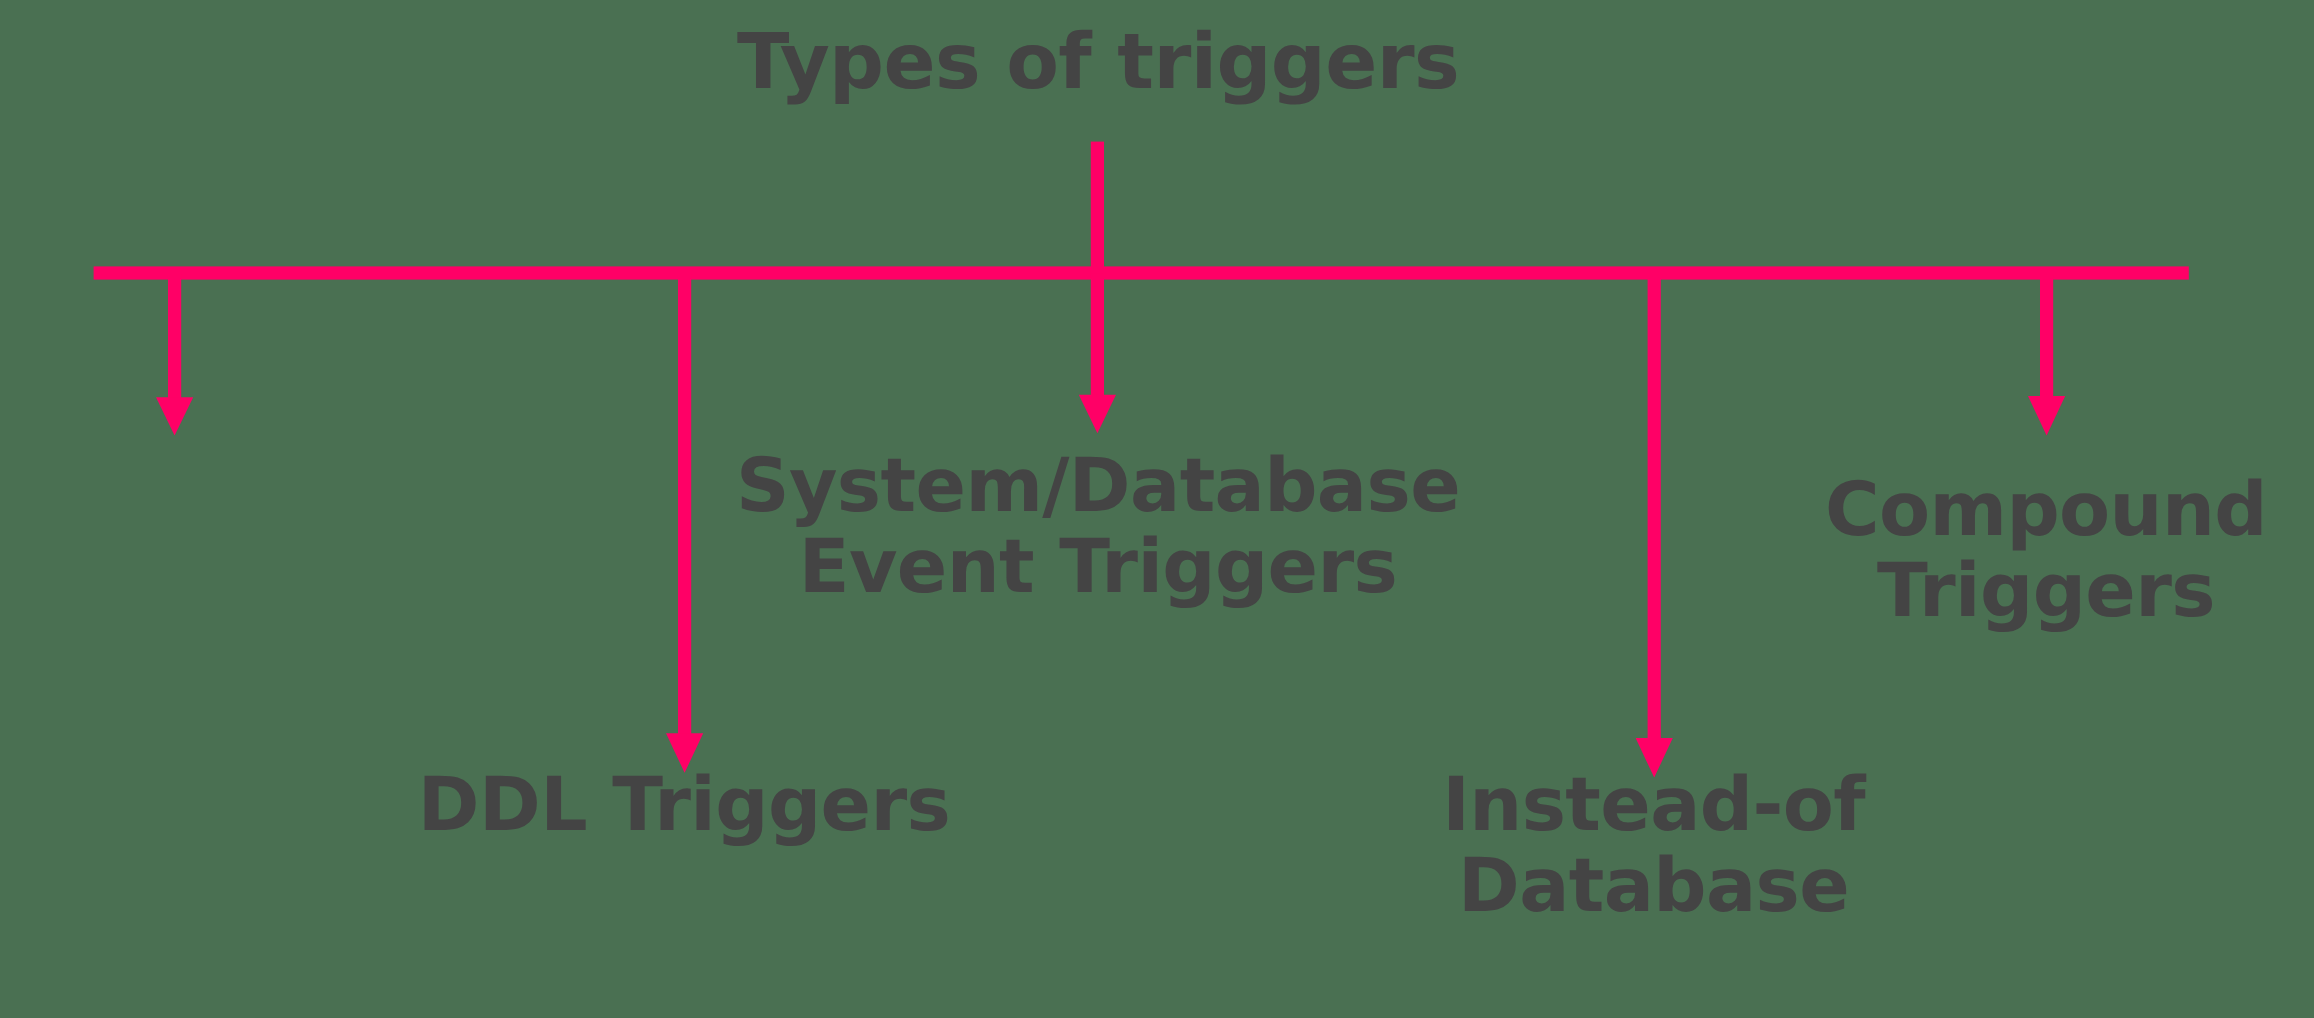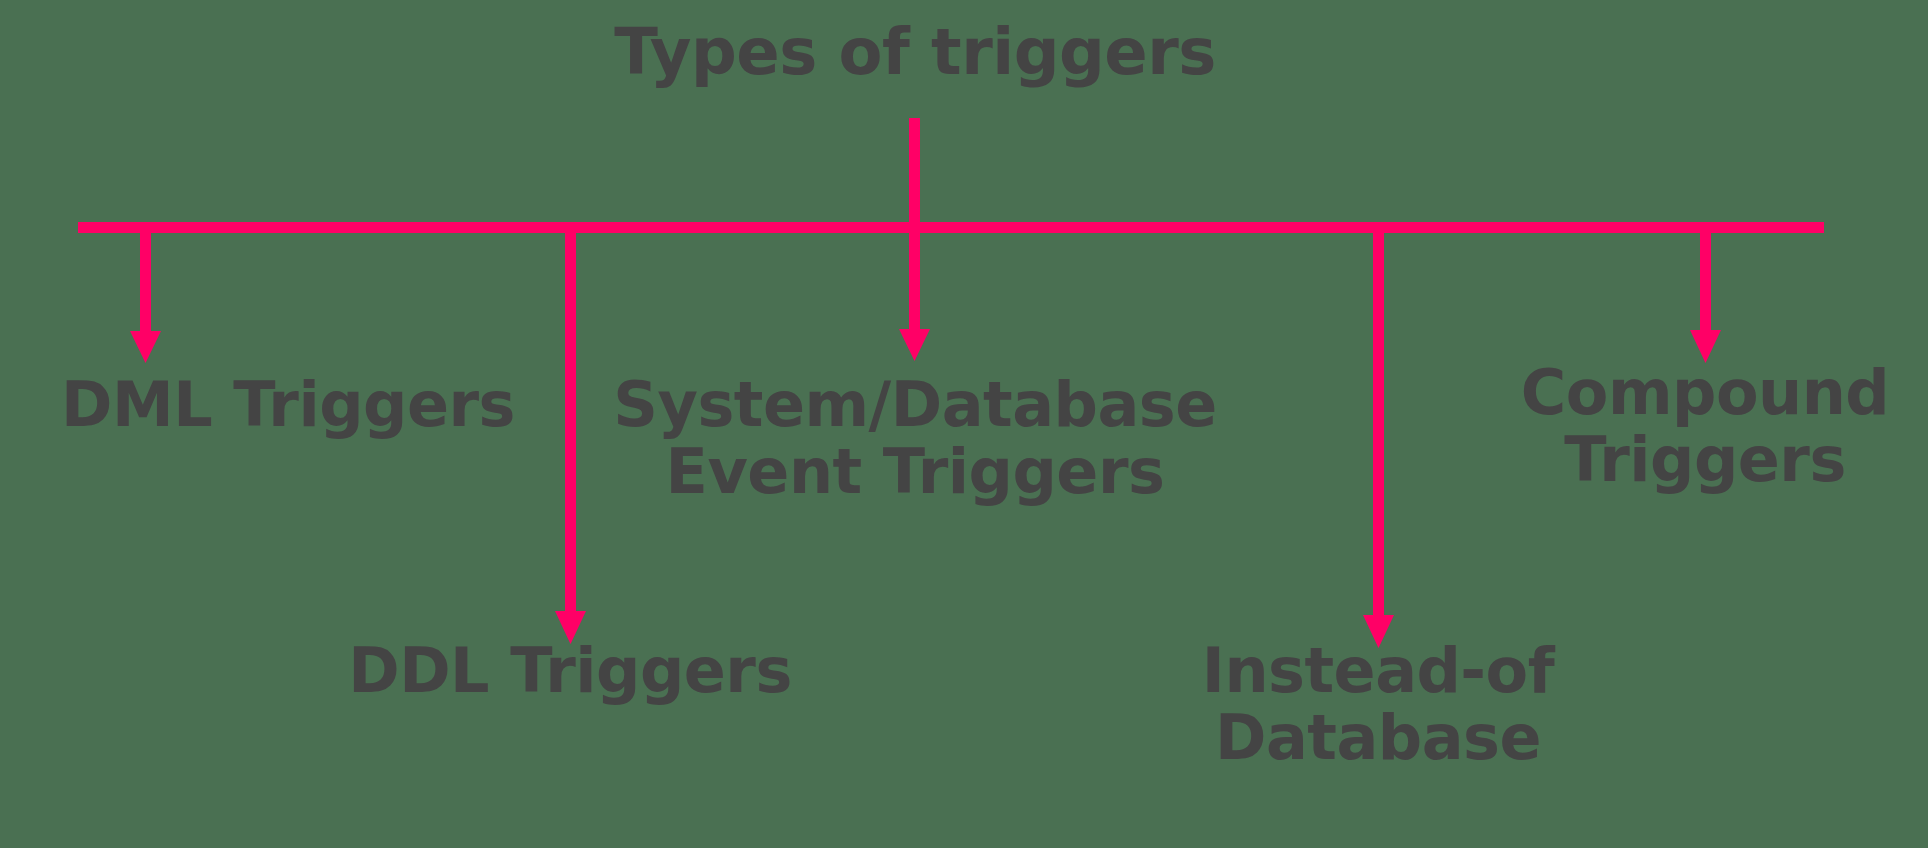--- a/index.html
+++ b/index.html
@@ -47,21 +47,21 @@
     letter-spacing: -0.5px;
     text-align: center;
     white-space: nowrap;
     transform: translateX(-50%);
     top: 18px;
     left: 915px;
   }
   
   #label-dml       { top: 372px;  left: 288px;  }
   #label-sysdb     { top: 372px;  left: 915px;  }
-  #label-compound  { top: 360px;  left: 1705px; }
+  #label-compound  { top: 392px;  left: 1705px; }
   #label-ddl       { top: 638px;  left: 570px;  }
   #label-instead   { top: 638px;  left: 1378px; }
 </style>
 </head>
 <body style="background: rgb(74, 112, 82);">
 
 <div id="diagram-root">
 
   <svg id="diagram-svg" viewBox="0 0 1928 848" xmlns="http://www.w3.org/2000/svg">
 
@@ -80,21 +80,20 @@
 
     <rect x="1373" y="228" width="11" height="390" fill="#FF0066"></rect>
     <polygon points="1363,615 1394,615 1378.5,648" fill="#FF0066"></polygon>
 
     <rect x="1700" y="228" width="11" height="105" fill="#FF0066"></rect>
     <polygon points="1690,330 1721,330 1705.5,363" fill="#FF0066"></polygon>
   </svg>
 
   <div id="title-label">Types of triggers</div>
 
-  <div class="node-label" id="label-dml">DML Triggers</div>
 
   <div class="node-label" id="label-ddl">DDL Triggers</div>
 
   <div class="node-label" id="label-sysdb">System/Database
 Event Triggers</div>
 
   <div class="node-label" id="label-instead">Instead-of
 Database</div>
 
   <div class="node-label" id="label-compound">Compound

